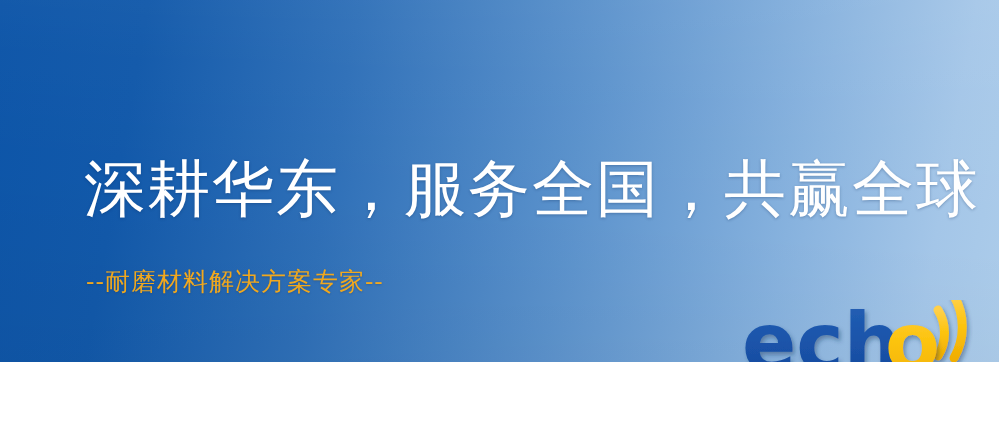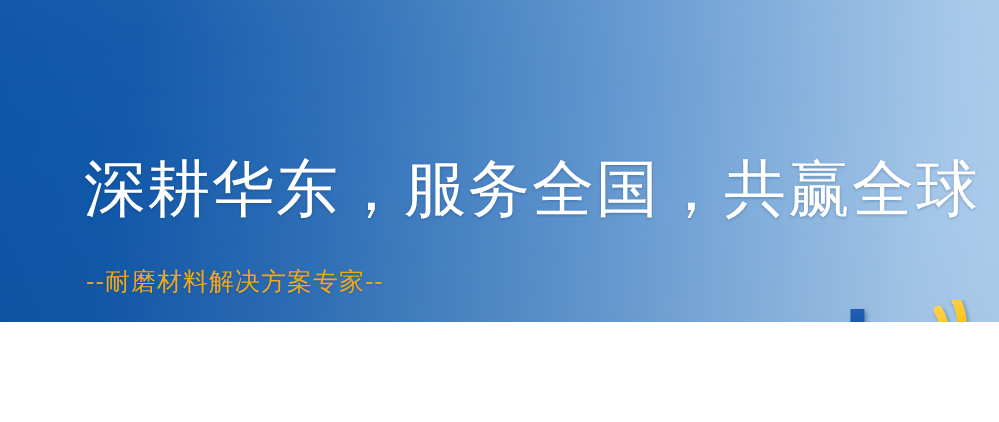--- a/index.html
+++ b/index.html
@@ -5,21 +5,21 @@
 <style>
   html, body {
     margin: 0;
     padding: 0;
     background: #ffffff;
   }
 
   #banner {
     position: relative;
     width: 999px;
-    height: 322px;
+    height: 362px;
     overflow: hidden;
     font-family: "Liberation Sans", sans-serif;
     background: linear-gradient(100deg,
         #0d55a8 0%,
         #1259aa 14%,
         #2f70b8 34%,
         #5b92cc 57%,
         #87b2de 78%,
         #a4c6e8 92%,
         #acccea 100%);

